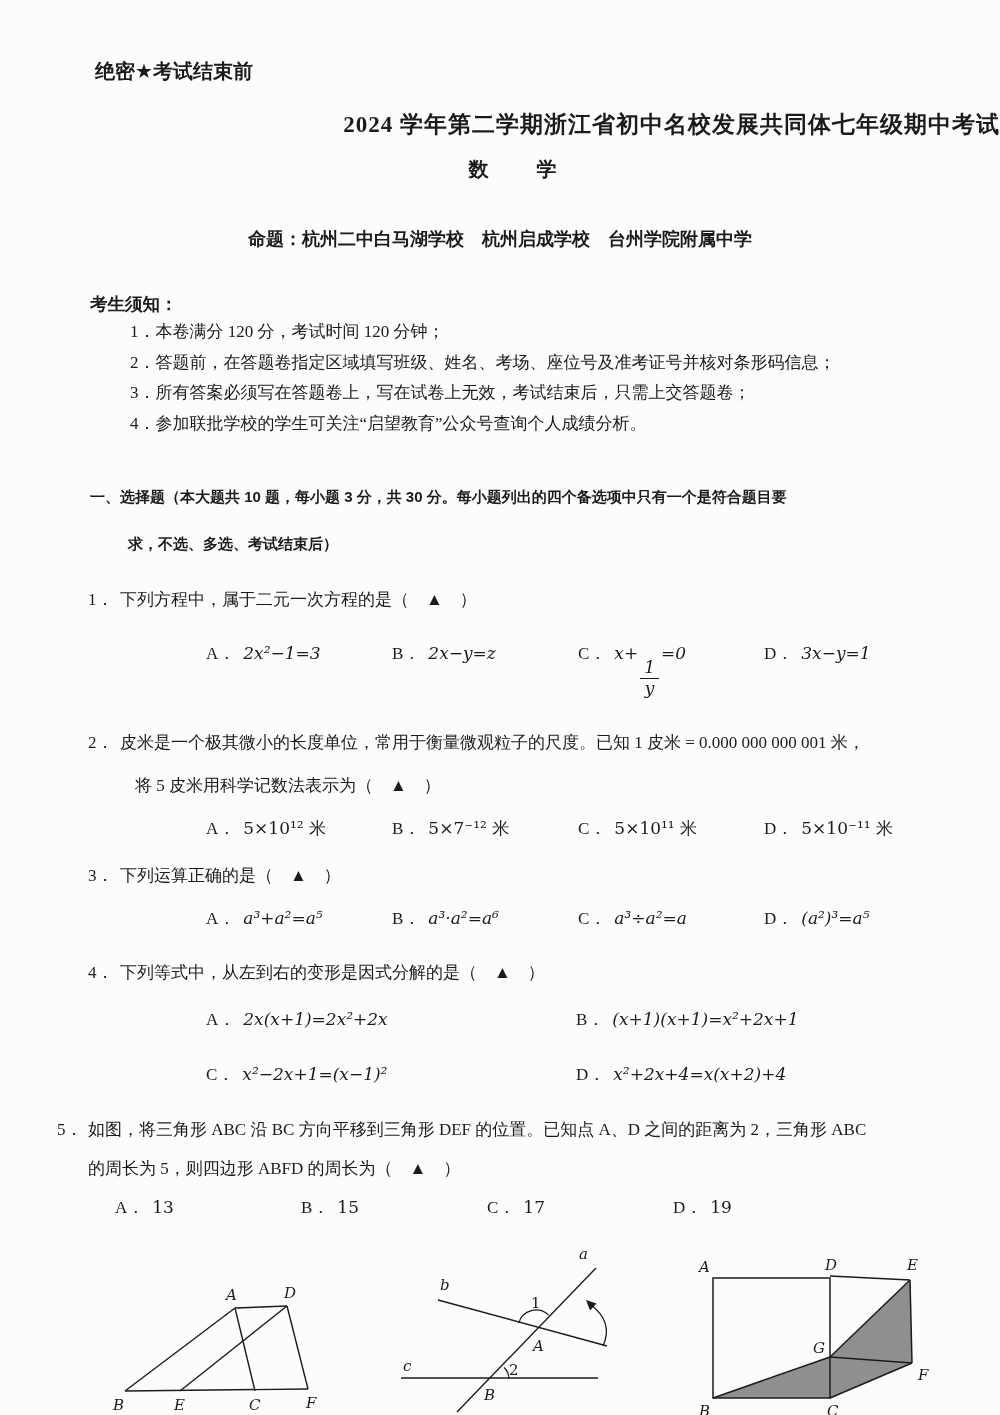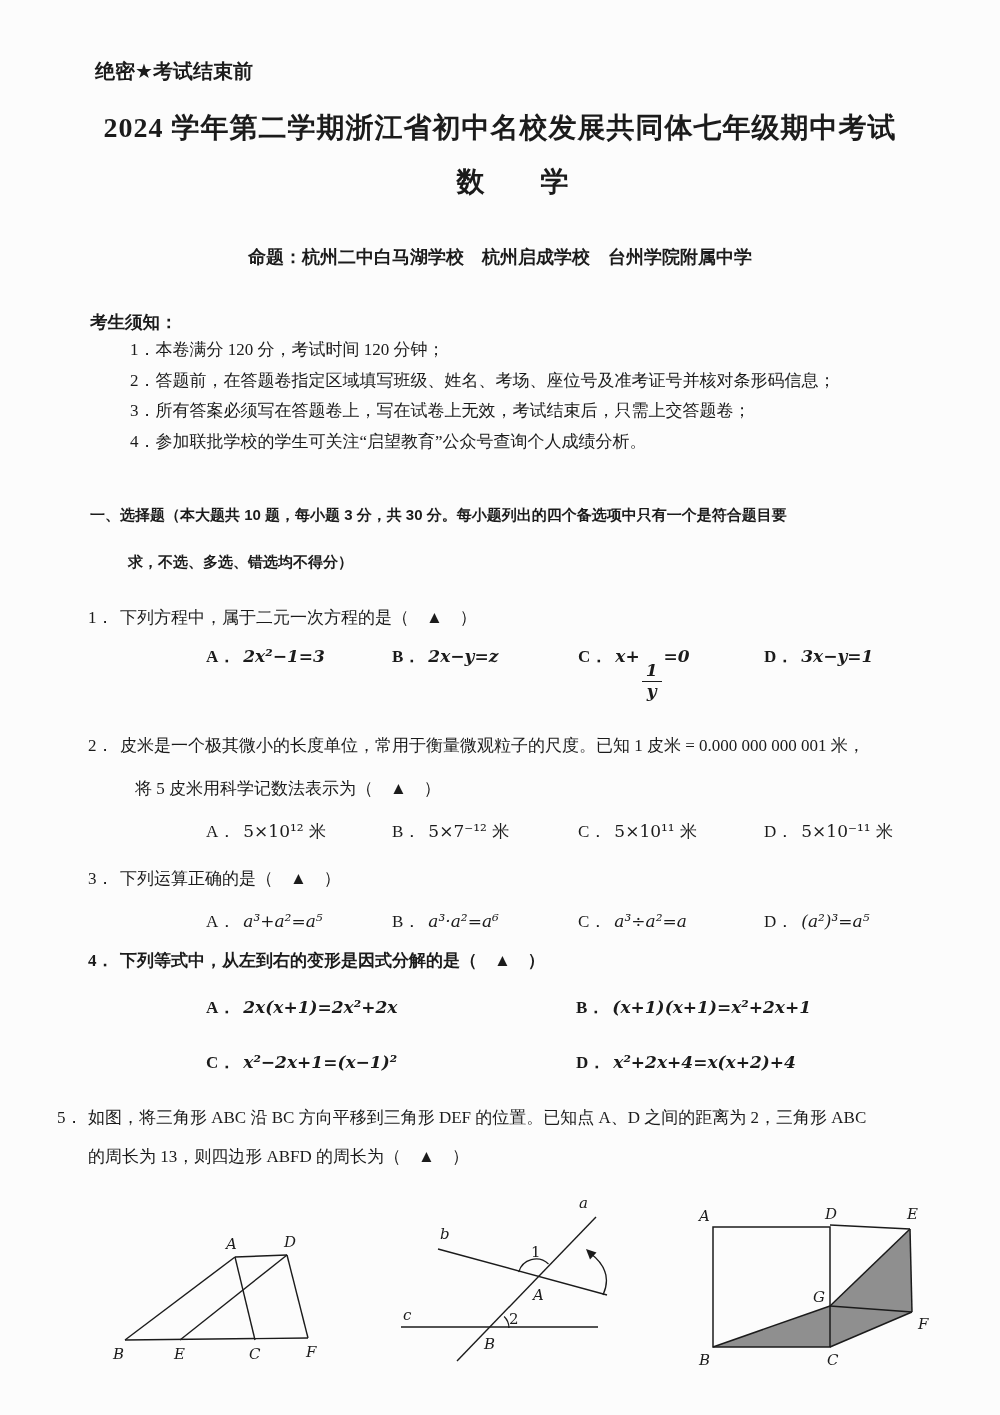--- a/index.html
+++ b/index.html
@@ -13,26 +13,26 @@
   }
   .page{position:relative;width:1000px;height:1415px;}
   .nowrap{white-space:nowrap;}
 
   .classification{
     padding:58px 0 0 95px;
     font-weight:bold;font-size:20px;
     font-family:"Liberation Sans","DejaVu Sans",sans-serif;
   }
   .title{
-    text-align:center;margin:24px 0 0 0;
-    font-weight:bold;font-size:28px;letter-spacing:1px;
+    text-align:right;margin:24px 0 0 0;
+    font-weight:bold;font-size:23px;letter-spacing:1px;
   }
   .subject{
     text-align:center;margin:16px 0 0 0;
-    font-weight:bold;font-size:28px;letter-spacing:14px;padding-left:39px;
+    font-weight:bold;font-size:20px;letter-spacing:14px;padding-left:39px;
   }
   .proposers{
     text-align:center;margin:44px 0 0 0;
     font-weight:bold;font-size:18px;
   }
 
   .notice{margin:40px 0 0 90px;}
   .notice-heading{font-weight:bold;font-size:17.5px;line-height:26px;
     font-family:"Liberation Sans","DejaVu Sans",sans-serif;}
   .notice-item{margin-left:40px;line-height:30.5px;}
@@ -59,21 +59,21 @@
 
   .f{font-family:"DejaVu Serif",serif;font-style:italic;font-size:17px;}
   .fu{font-family:"DejaVu Serif",serif;font-style:normal;font-size:17px;}
 
   .frac{display:inline-flex;flex-direction:column;text-align:center;
     vertical-align:-0.85em;line-height:1.05;margin:0 2px;}
   .frac .num{border-bottom:1.3px solid #1b1b1b;padding:0 4px 1px;}
   .frac .den{padding-top:1px;}
 
   .mt10{margin-top:10px;} .mt14{margin-top:14px;} .mt18{margin-top:18px;}
-  .mt22{margin-top:10px;font-weight:bold;} .mt26{margin-top:26px;} .mt30{margin-top:30px;}
+  .mt22{margin-top:25px;} .mt26{margin-top:26px;} .mt30{margin-top:30px;}
 
   .figures{
     display:flex;justify-content:space-between;align-items:flex-end;
     margin:16px 55px 0 95px;
   }
   .figure{text-align:center;}
   svg text{font-family:"DejaVu Serif",serif;font-size:15px;fill:#1b1b1b;}
   svg text.it{font-style:italic;}
   svg line, svg path, svg polyline, svg rect{stroke:#1b1b1b;fill:none;}
 </style>
@@ -93,21 +93,21 @@
   <div class="notice">
     <div class="notice-heading">考生须知：</div>
     <div class="notice-item nowrap">1．本卷满分 120 分，考试时间 120 分钟；</div>
     <div class="notice-item nowrap">2．答题前，在答题卷指定区域填写班级、姓名、考场、座位号及准考证号并核对条形码信息；</div>
     <div class="notice-item nowrap">3．所有答案必须写在答题卷上，写在试卷上无效，考试结束后，只需上交答题卷；</div>
     <div class="notice-item nowrap">4．参加联批学校的学生可关注“启望教育”公众号查询个人成绩分析。</div>
   </div>
 
   <div class="section-heading">
     <div class="nowrap">一、选择题（本大题共 10 题，每小题 3 分，共 30 分。每小题列出的四个备选项中只有一个是符合题目要</div>
-    <div class="line2 nowrap">求，不选、多选、错选均不得分）</div>
+    <div class="line2 nowrap">求，不选、多选、考试结束后）</div>
   </div>
 
   <div class="question mt18">
     <div class="nowrap"><span class="q-num">1．</span><span>下列方程中，属于二元一次方程的是（　▲　）</span></div>
     <div class="opts mt22">
       <span class="opt nowrap"><span class="opt-label">A．</span><span class="f">2x²−1=3</span></span>
       <span class="opt nowrap"><span class="opt-label">B．</span><span class="f">2x−y=z</span></span>
       <span class="opt nowrap"><span class="opt-label">C．</span><span class="f">x+</span><span class="frac f">
             <span class="num">1</span>
             <span class="den">y</span>
@@ -144,21 +144,27 @@
       <span class="opt nowrap"><span class="opt-label">B．</span><span class="f">(x+1)(x+1)=x²+2x+1</span></span>
     </div>
     <div class="opts opts2 mt26">
       <span class="opt nowrap"><span class="opt-label">C．</span><span class="f">x²−2x+1=(x−1)²</span></span>
       <span class="opt nowrap"><span class="opt-label">D．</span><span class="f">x²+2x+4=x(x+2)+4</span></span>
     </div>
   </div>
 
   <div class="question q5 mt26">
     <div class="nowrap"><span class="q-num">5．</span><span>如图，将三角形 ABC 沿 BC 方向平移到三角形 DEF 的位置。已知点 A、D 之间的距离为 2，三角形 ABC</span></div>
-    <div class="q-line2 nowrap mt10">的周长为 13，则四边形 ABFD 的周长为（　▲　）</div>
+    <div class="q-line2 nowrap mt10">的周长为 5，则四边形 ABFD 的周长为（　▲　）</div>
+    <div class="opts mt10" style="margin-left:58px;">
+      <span class="opt nowrap"><span class="opt-label">A．</span><span class="fu">13</span></span>
+      <span class="opt nowrap"><span class="opt-label">B．</span><span class="fu">15</span></span>
+      <span class="opt nowrap"><span class="opt-label">C．</span><span class="fu">17</span></span>
+      <span class="opt nowrap"><span class="opt-label">D．</span><span class="fu">19</span></span>
+    </div>
   </div>
 
   <div class="figures">
 
     <div class="figure">
       <svg width="250" height="150" viewBox="0 0 250 150">
         <g stroke="#1b1b1b" stroke-width="1.4">
           <line x1="140" y1="30" x2="30" y2="113"></line>
           <line x1="140" y1="30" x2="160" y2="113"></line>
           <line x1="140" y1="30" x2="192" y2="28"></line>

